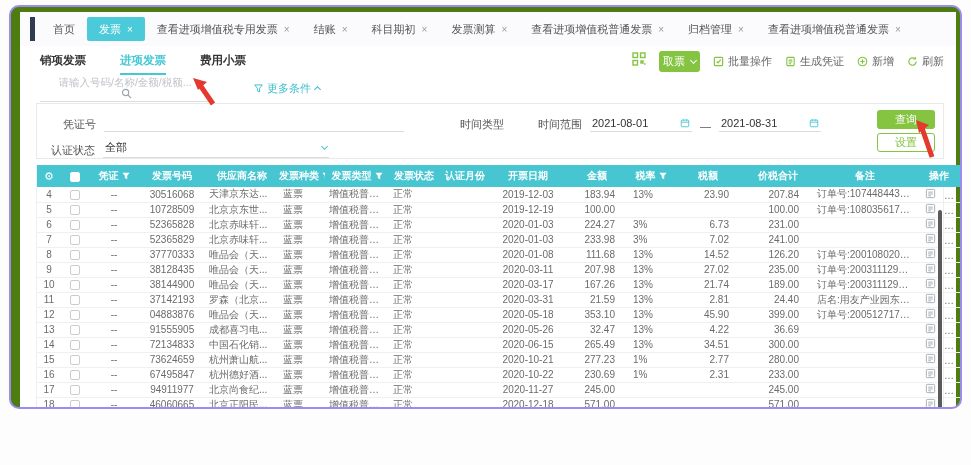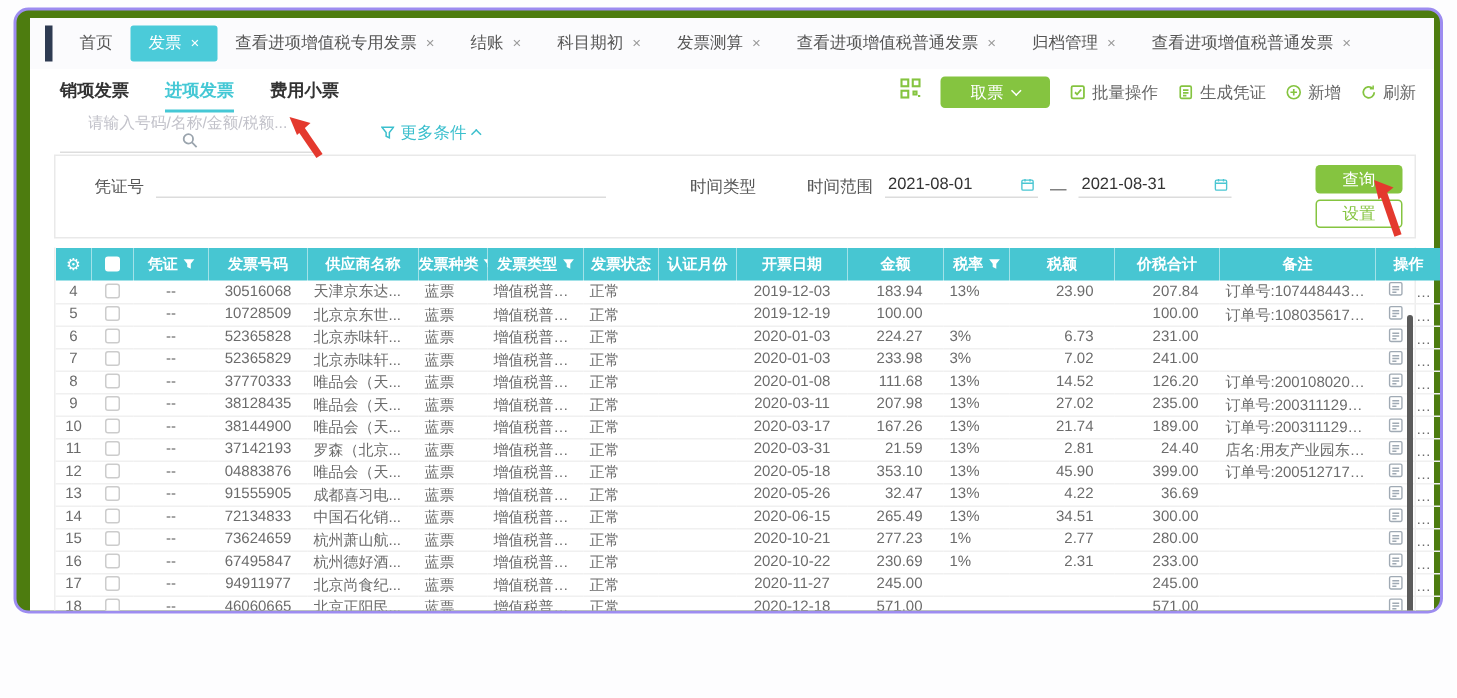--- a/index.html
+++ b/index.html
@@ -11,26 +11,26 @@
   
   .tabbar { display:flex; align-items:center; height:34px; padding-left:10px; background:#fbfbfd; }
   .tab-strip { width:5px; height:24px; background:#2e3b52; margin-right:6px; flex:none; }
   .tab { height:24px; line-height:24px; padding:0 12px; font-size:11px; color:#555; white-space:nowrap; flex:none; }
   .tab.active { background:#4bcbd9; color:#fff; border-radius:2px; }
   .tab .x { margin-left:6px; color:#9a9a9a; font-size:10px; }
   .tab.active .x { color:#fff; }
 
   
   .band { display:flex; justify-content:space-between; align-items:center; height:30px; padding:0 12px 0 20px; }
-  .subtabs { display:flex; gap:24px; }
+  .subtabs { display:flex; gap:34px; }
   .subtab { font-size:11.5px; font-weight:bold; color:#333; padding:6px 0 5px; }
   .subtab.active { color:#45c8d5; border-bottom:2px solid #45c8d5; }
   .band-right { display:flex; align-items:center; gap:13px; }
   .tool-link { display:flex; align-items:center; gap:4px; font-size:11px; color:#666; }
-  .btn-collect { display:flex; align-items:center; gap:6px; background:#85c440; color:#fff; font-size:11px; padding:3px 20px; border-radius:3px; border:none; }
+  .btn-collect { display:flex; align-items:center; gap:6px; background:#85c440; color:#fff; font-size:11px; padding:3px 4px; border-radius:3px; border:none; }
   .chev { display:inline-block; width:5px; height:5px; border-right:1.5px solid #45c8d5; border-bottom:1.5px solid #45c8d5; transform:rotate(45deg); margin-bottom:2px; }
   .chev.white { border-color:#fff; }
   .chev.up { transform:rotate(-135deg); margin-bottom:-2px; }
 
   
   .searchrow { display:flex; align-items:center; height:25px; padding-left:20px; gap:42px; }
   .search { display:flex; align-items:center; width:172px; border-bottom:1px solid #ddd; padding-bottom:2px;flex-direction:column; }
   .search input { border:none; outline:none; flex:1; font-size:10.5px; color:#333; background:transparent; font-family:inherit; }
   .search input::placeholder { color:#c2c2ca; }
   .more { display:flex; align-items:center; gap:4px; font-size:11px; color:#3bbfcd; }
@@ -181,20 +181,27 @@
         </span>
         <span class="flabel" style="margin:0 8px;">—</span>
         <span class="fvalue" style="width:102px;">
           <span>2021-08-31</span>
           <svg width="10" height="10" viewBox="0 0 12 12">
               <g fill="none" stroke="#4ac6d2" stroke-width="1.1">
                 <rect x="1.5" y="2.5" width="9" height="8" rx="1"></rect>
                 <path d="M1.5 5h9M4 1.5v2M8 1.5v2"></path>
               </g>
             </svg>
+        </span>
+      </div>
+      <div class="frow">
+        <span class="flabel" style="margin-left:-12px;">认证状态</span>
+        <span class="fvalue" style="width:226px;">
+          <span>全部</span>
+          <span class="chev"></span>
         </span>
       </div>
       <div class="btn-col">
         <button class="btn-query">查询</button>
         <button class="btn-settings">设置</button>
       </div>
     </div>
 
     <div class="tablewrap">
       <table>

